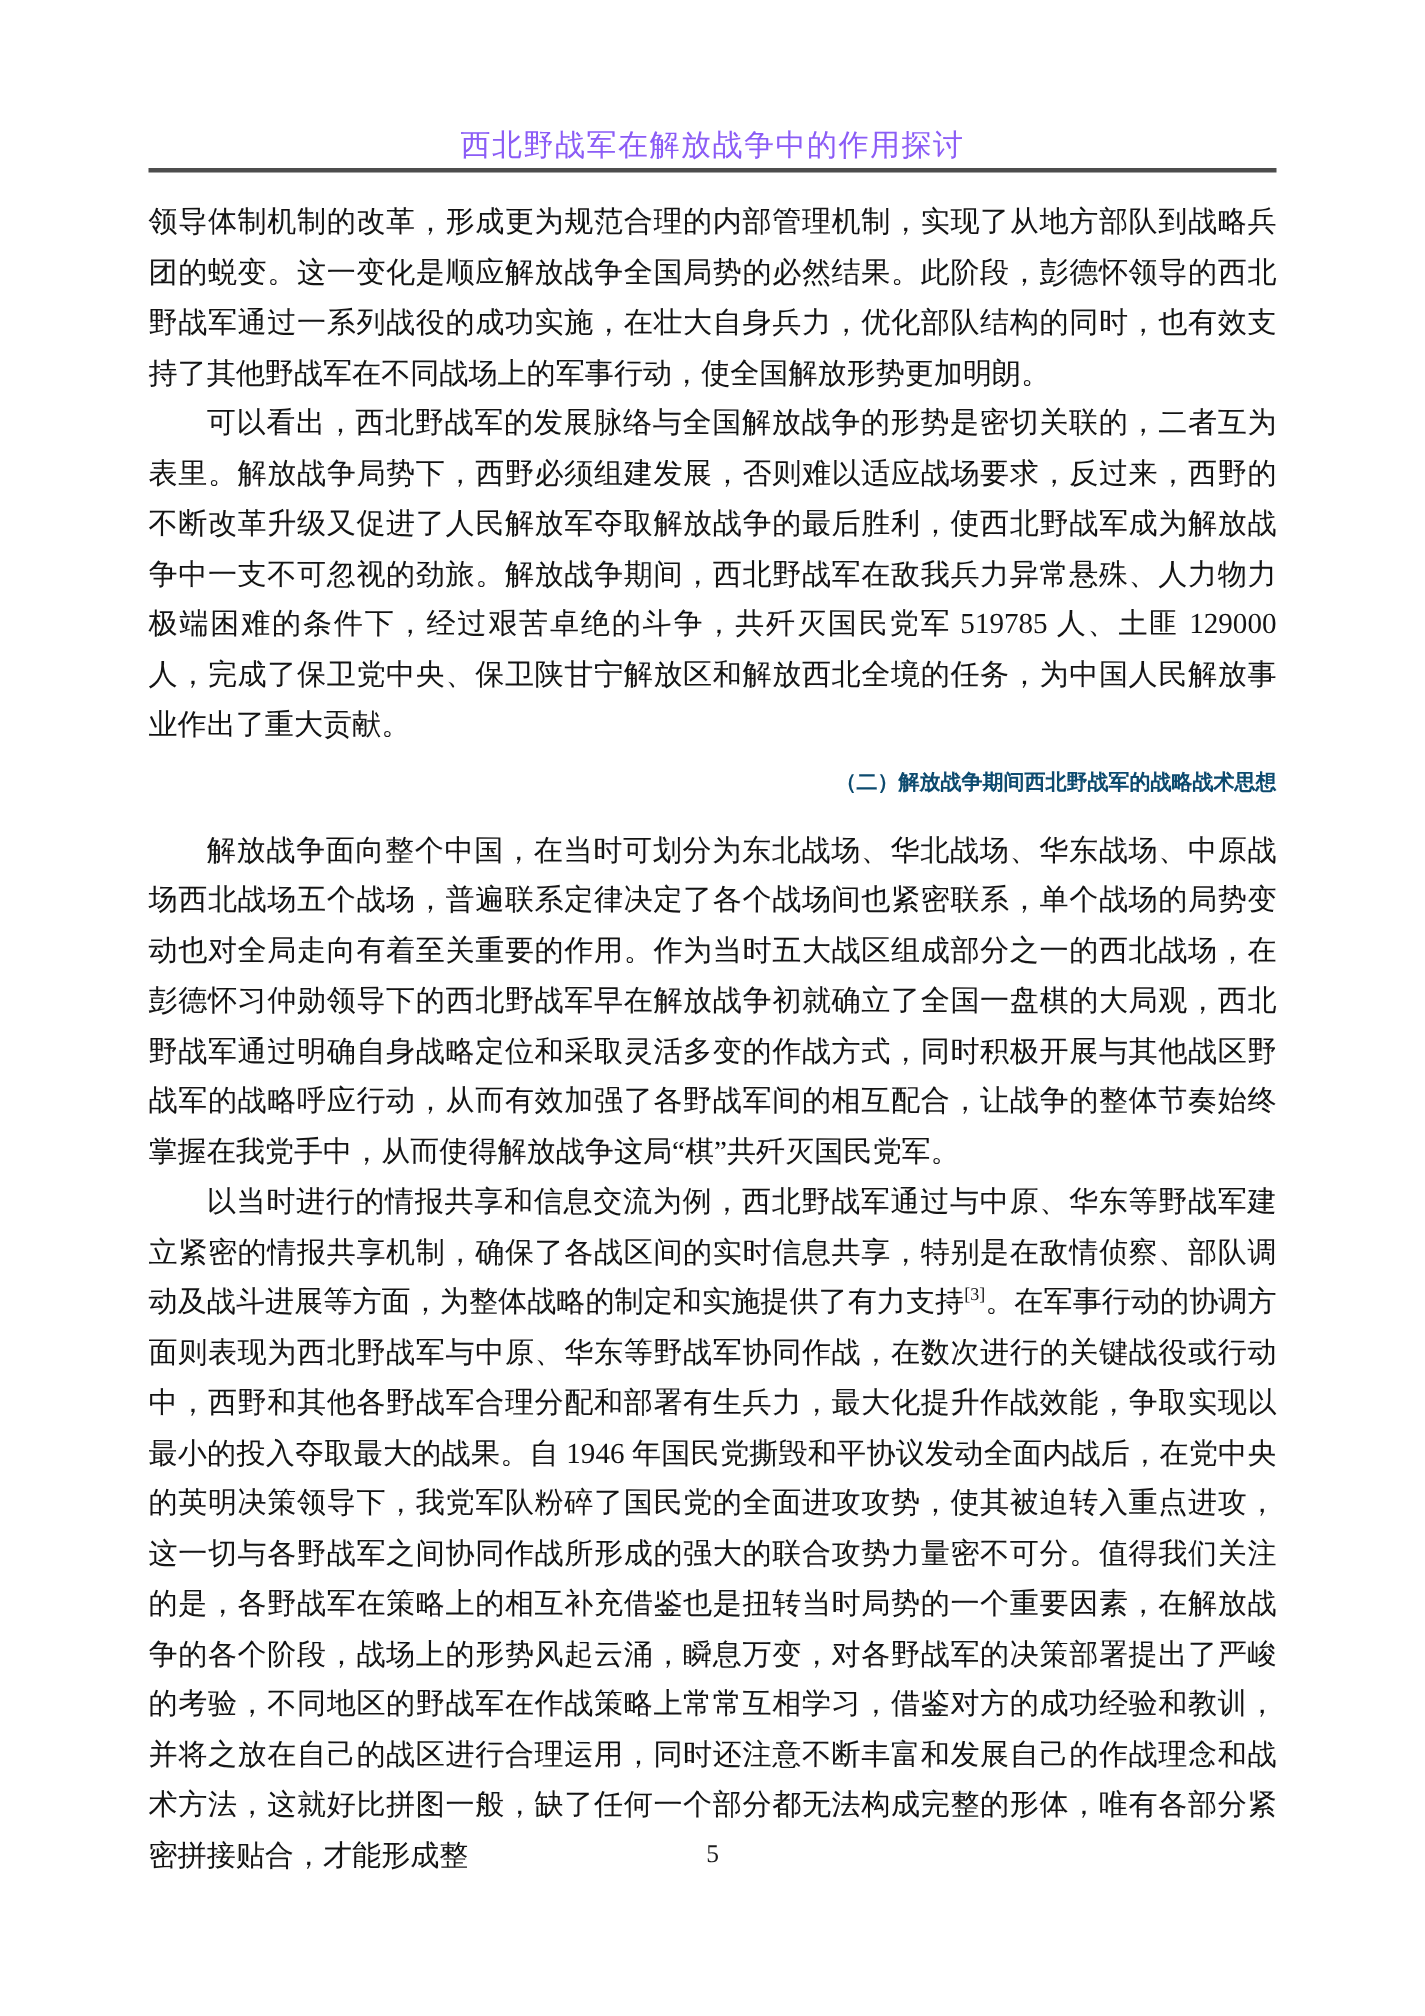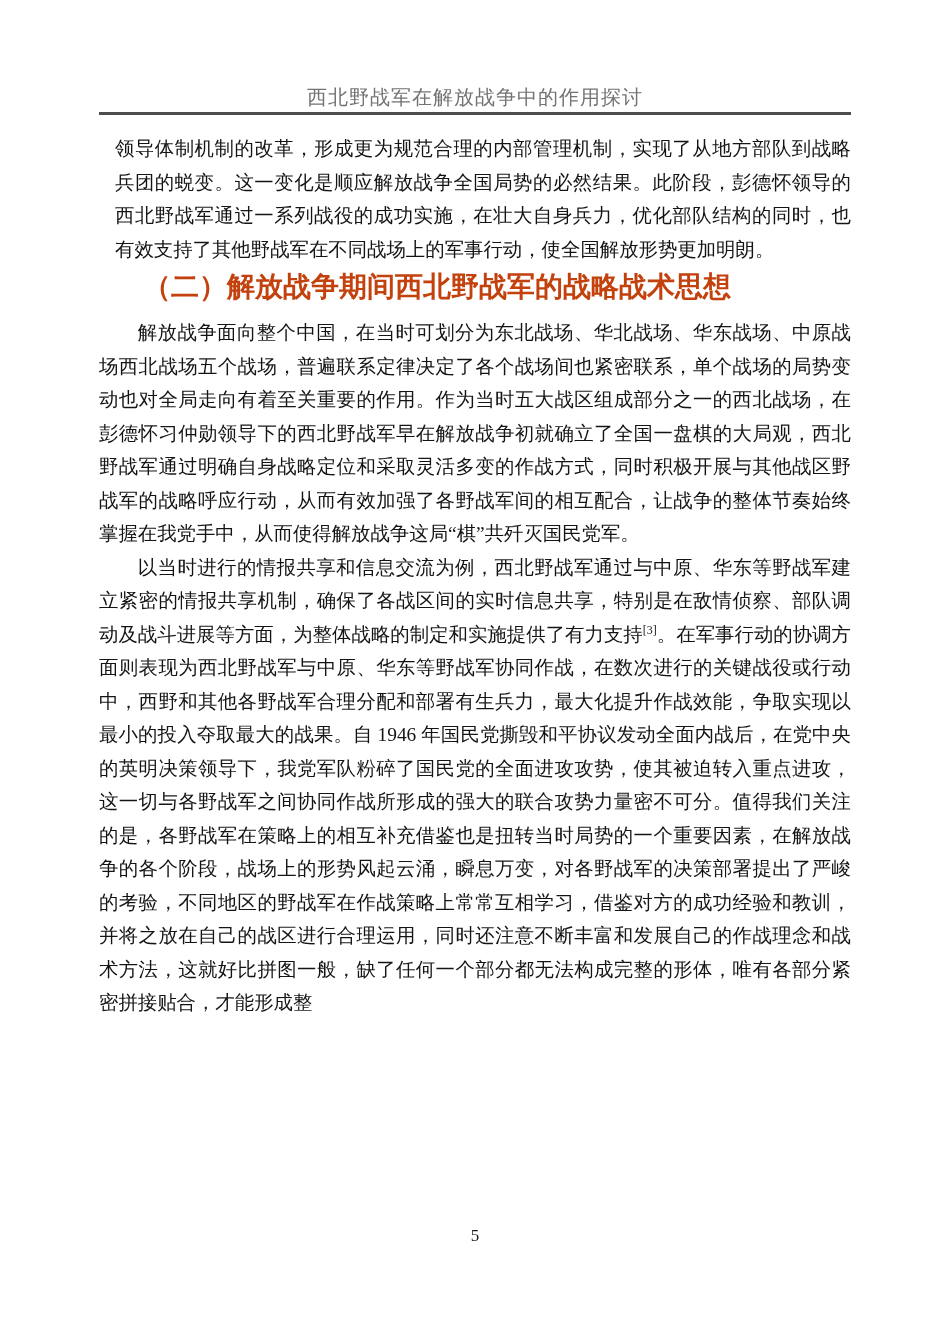--- a/index.html
+++ b/index.html
@@ -17,48 +17,48 @@
   .doc-header {
     width: 752px;
     margin: 0 auto;
     padding-top: 85px;
   }
   .doc-header-title {
     text-align: center;
     font-size: 20px;
     line-height: 25px;
     letter-spacing: 1px;
-    color: #737373;
+    color: #8b5cf6;
   }
   .doc-header-rule {
     margin-top: 2px;
     border: none;
     border-top: 3px solid #4d4d4d;
     height: 0;
   }
   .doc-body {
     width: 752px;
     margin: 17px auto 0 auto;
     font-size: 19.4px;
     line-height: 33.5px;
     text-align: justify;
     text-justify: inter-character;
     color: #141414;
   }
   .para { text-indent: 2em; }
-  .para.no-indent { text-indent: 0; margin-left: 16px; }
+  .para.no-indent { text-indent: 0; }
   .section-heading {
     font-family: "Liberation Sans", "DejaVu Sans", sans-serif;
     font-weight: 700;
-    font-size: 28px;
+    font-size: 14px;
     line-height: 31px;
     margin: 5px 0 14px 0;
     padding-left: 44px;
-    text-align: left;
-    color: #c2410c;
+    text-align: right;
+    color: #0c4a6e;
   }
   .citation {
     font-size: 12px;
     line-height: 0;
     vertical-align: super;
   }
   .doc-footer {
     position: absolute;
     top: 1226px;
     left: 0;
@@ -75,20 +75,21 @@
 
   <header class="doc-header">
     <div class="doc-header-title">西北野战军在解放战争中的作用探讨</div>
     <div class="doc-header-rule"></div>
   </header>
 
   <main class="doc-body">
 
     <p class="para no-indent">领导体制机制的改革，形成更为规范合理的内部管理机制，实现了从地方部队到战略兵团的蜕变。这一变化是顺应解放战争全国局势的必然结果。此阶段，彭德怀领导的西北野战军通过一系列战役的成功实施，在壮大自身兵力，优化部队结构的同时，也有效支持了其他野战军在不同战场上的军事行动，使全国解放形势更加明朗。</p>
 
+    <p class="para">可以看出，西北野战军的发展脉络与全国解放战争的形势是密切关联的，二者互为表里。解放战争局势下，西野必须组建发展，否则难以适应战场要求，反过来，西野的不断改革升级又促进了人民解放军夺取解放战争的最后胜利，使西北野战军成为解放战争中一支不可忽视的劲旅。解放战争期间，西北野战军在敌我兵力异常悬殊、人力物力极端困难的条件下，经过艰苦卓绝的斗争，共歼灭国民党军 519785 人、土匪 129000 人，完成了保卫党中央、保卫陕甘宁解放区和解放西北全境的任务，为中国人民解放事业作出了重大贡献。</p>
 
     <h2 class="section-heading">（二）解放战争期间西北野战军的战略战术思想</h2>
 
     <p class="para">解放战争面向整个中国，在当时可划分为东北战场、华北战场、华东战场、中原战场西北战场五个战场，普遍联系定律决定了各个战场间也紧密联系，单个战场的局势变动也对全局走向有着至关重要的作用。作为当时五大战区组成部分之一的西北战场，在彭德怀习仲勋领导下的西北野战军早在解放战争初就确立了全国一盘棋的大局观，西北野战军通过明确自身战略定位和采取灵活多变的作战方式，同时积极开展与其他战区野战军的战略呼应行动，从而有效加强了各野战军间的相互配合，让战争的整体节奏始终掌握在我党手中，从而使得解放战争这局“棋”共歼灭国民党军。</p>
 
     <p class="para"><span>以当时进行的情报共享和信息交流为例，西北野战军通过与中原、华东等野战军建立紧密的情报共享机制，确保了各战区间的实时信息共享，特别是在敌情侦察、部队调动及战斗进展等方面，为整体战略的制定和实施提供了有力支持</span><sup class="citation">[3]</sup><span>。在军事行动的协调方面则表现为西北野战军与中原、华东等野战军协同作战，在数次进行的关键战役或行动中，西野和其他各野战军合理分配和部署有生兵力，最大化提升作战效能，争取实现以最小的投入夺取最大的战果。自 1946 年国民党撕毁和平协议发动全面内战后，在党中央的英明决策领导下，我党军队粉碎了国民党的全面进攻攻势，使其被迫转入重点进攻，这一切与各野战军之间协同作战所形成的强大的联合攻势力量密不可分。值得我们关注的是，各野战军在策略上的相互补充借鉴也是扭转当时局势的一个重要因素，在解放战争的各个阶段，战场上的形势风起云涌，瞬息万变，对各野战军的决策部署提出了严峻的考验，不同地区的野战军在作战策略上常常互相学习，借鉴对方的成功经验和教训，并将之放在自己的战区进行合理运用，同时还注意不断丰富和发展自己的作战理念和战术方法，这就好比拼图一般，缺了任何一个部分都无法构成完整的形体，唯有各部分紧密拼接贴合，才能形成整</span></p>
 
   </main>
 
   <footer class="doc-footer">

